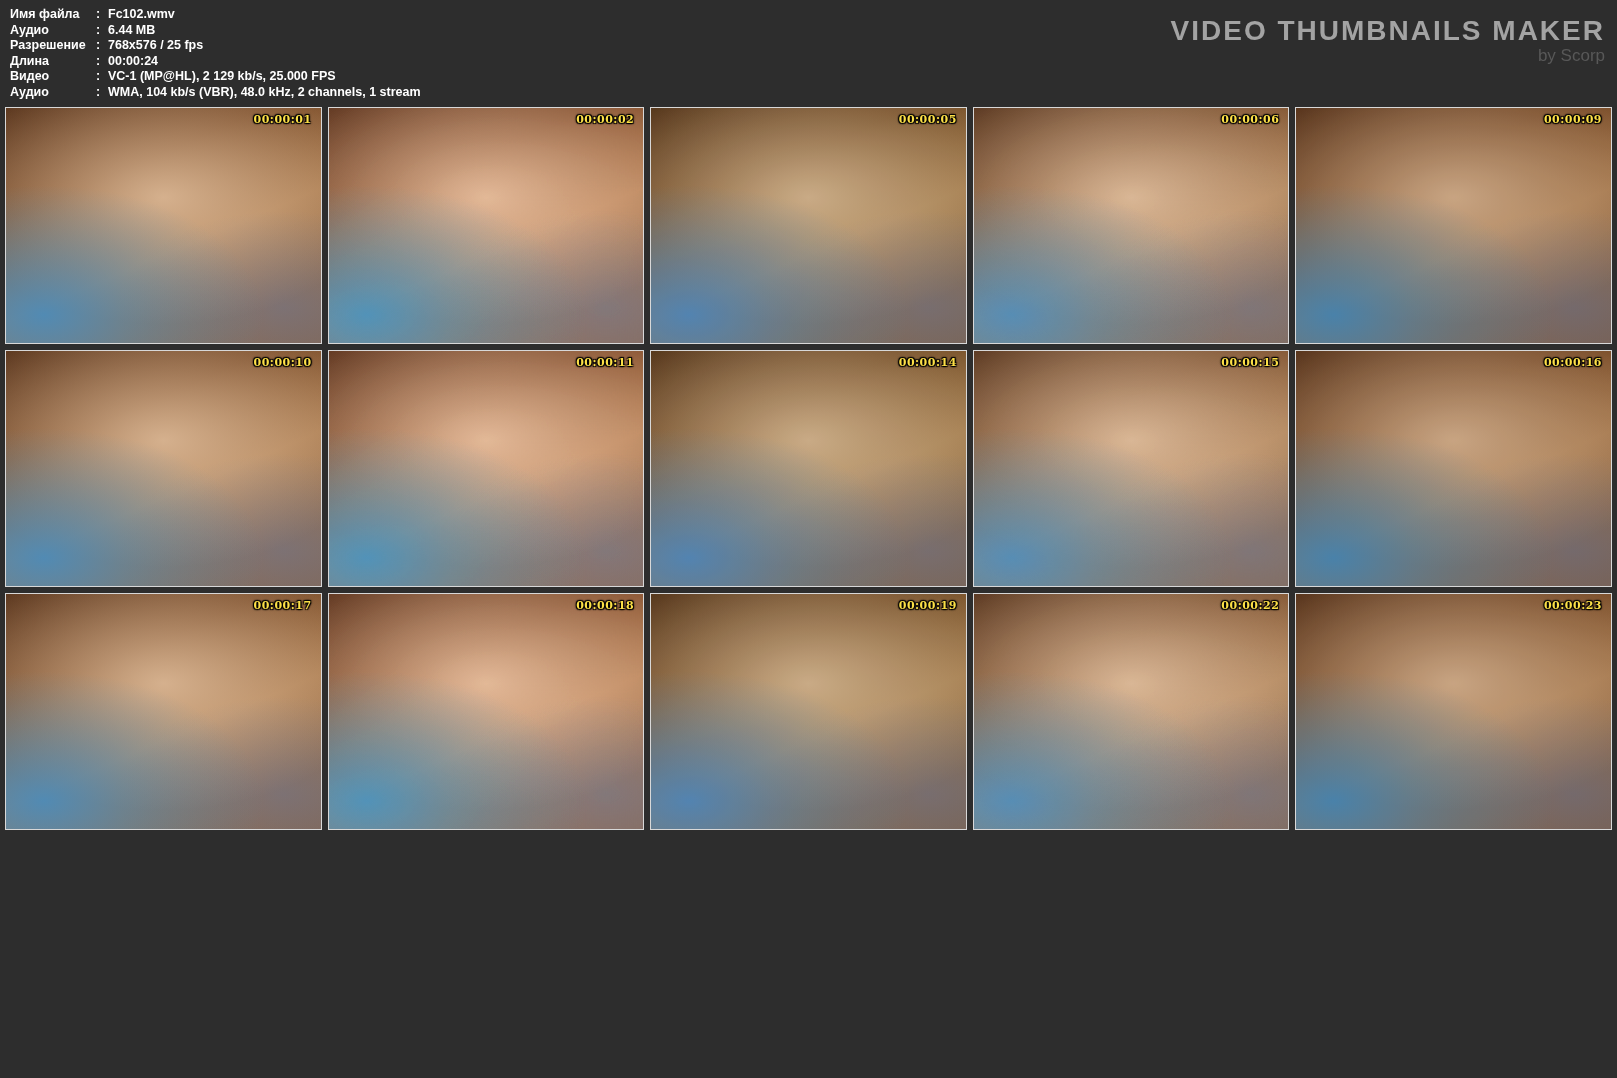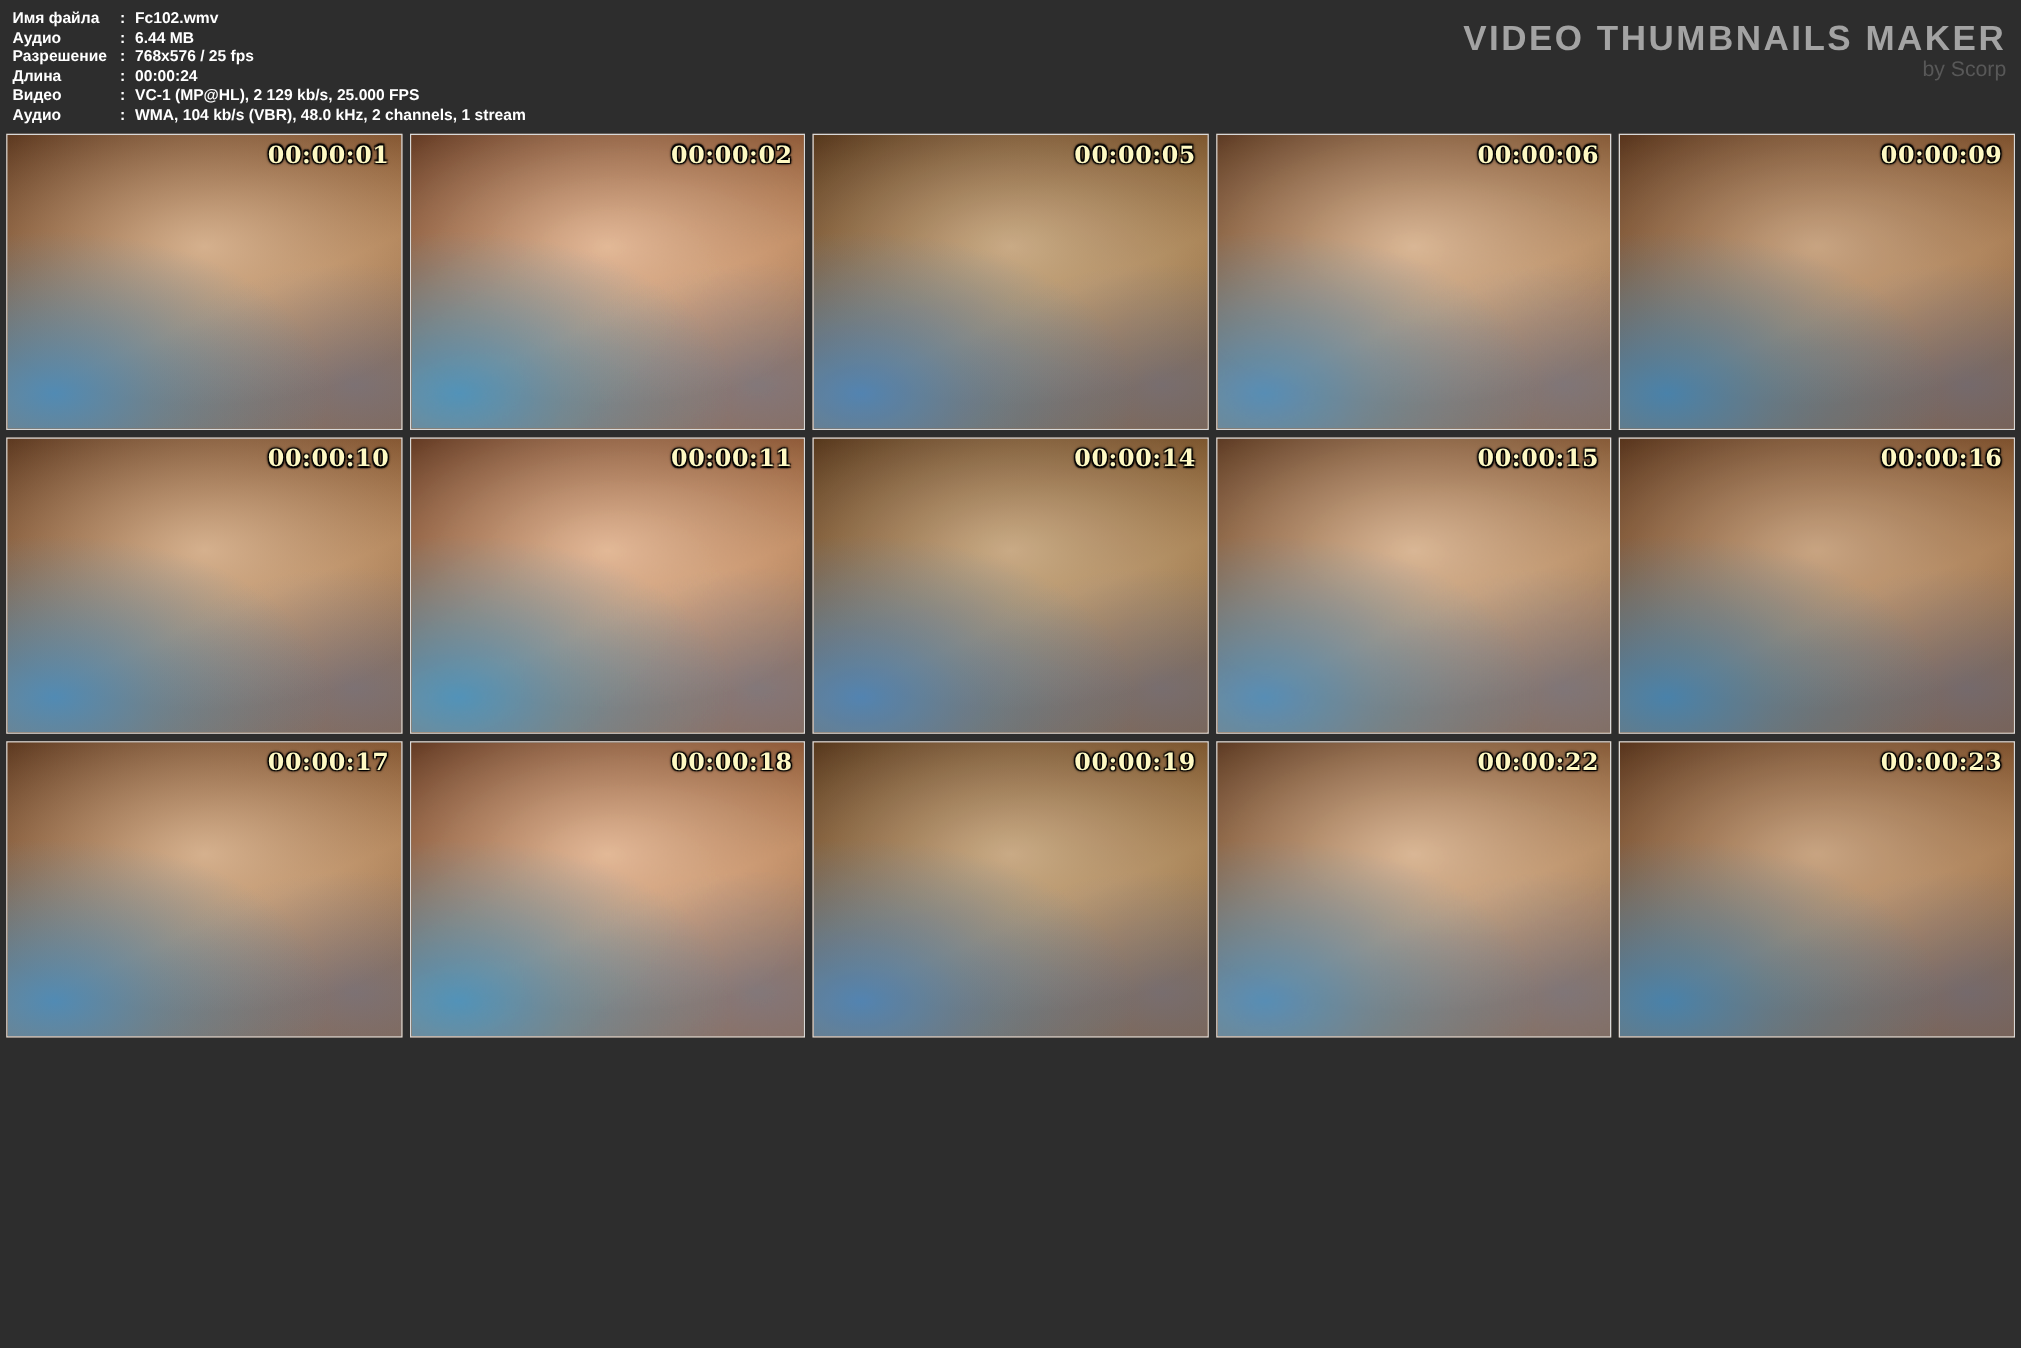--- a/index.html
+++ b/index.html
@@ -71,24 +71,24 @@
       radial-gradient(95% 75% at 50% 38%, rgba(225,190,156,0.85), rgba(225,190,156,0) 72%),
       linear-gradient(157deg, #5e3a21 0%, #7d502d 30%, #a97a4e 58%, #8a664a 100%);
   }
   .cell:nth-child(5n+2) .ph { filter: brightness(1.05) hue-rotate(-4deg); }
   .cell:nth-child(5n+3) .ph { filter: brightness(0.96) hue-rotate(5deg); }
   .cell:nth-child(5n+4) .ph { filter: brightness(1.03) saturate(0.92); }
   .cell:nth-child(5n)   .ph { filter: brightness(0.93) saturate(1.05); }
   .ts {
     position: absolute;
     top: 5px; right: 9px;
-    color: #fef9c3;
+    color: #fde047;
     font-family: "DejaVu Serif", serif;
     font-weight: bold;
-    font-size: 19px;
+    font-size: 11px;
     letter-spacing: 0.5px;
     text-shadow:
       -1px -1px 1px #000, 1px -1px 1px #000,
       -1px  1px 1px #000, 1px  1px 1px #000,
        0 0 3px #000;
   }
 </style>
 </head>
 <body>
 

